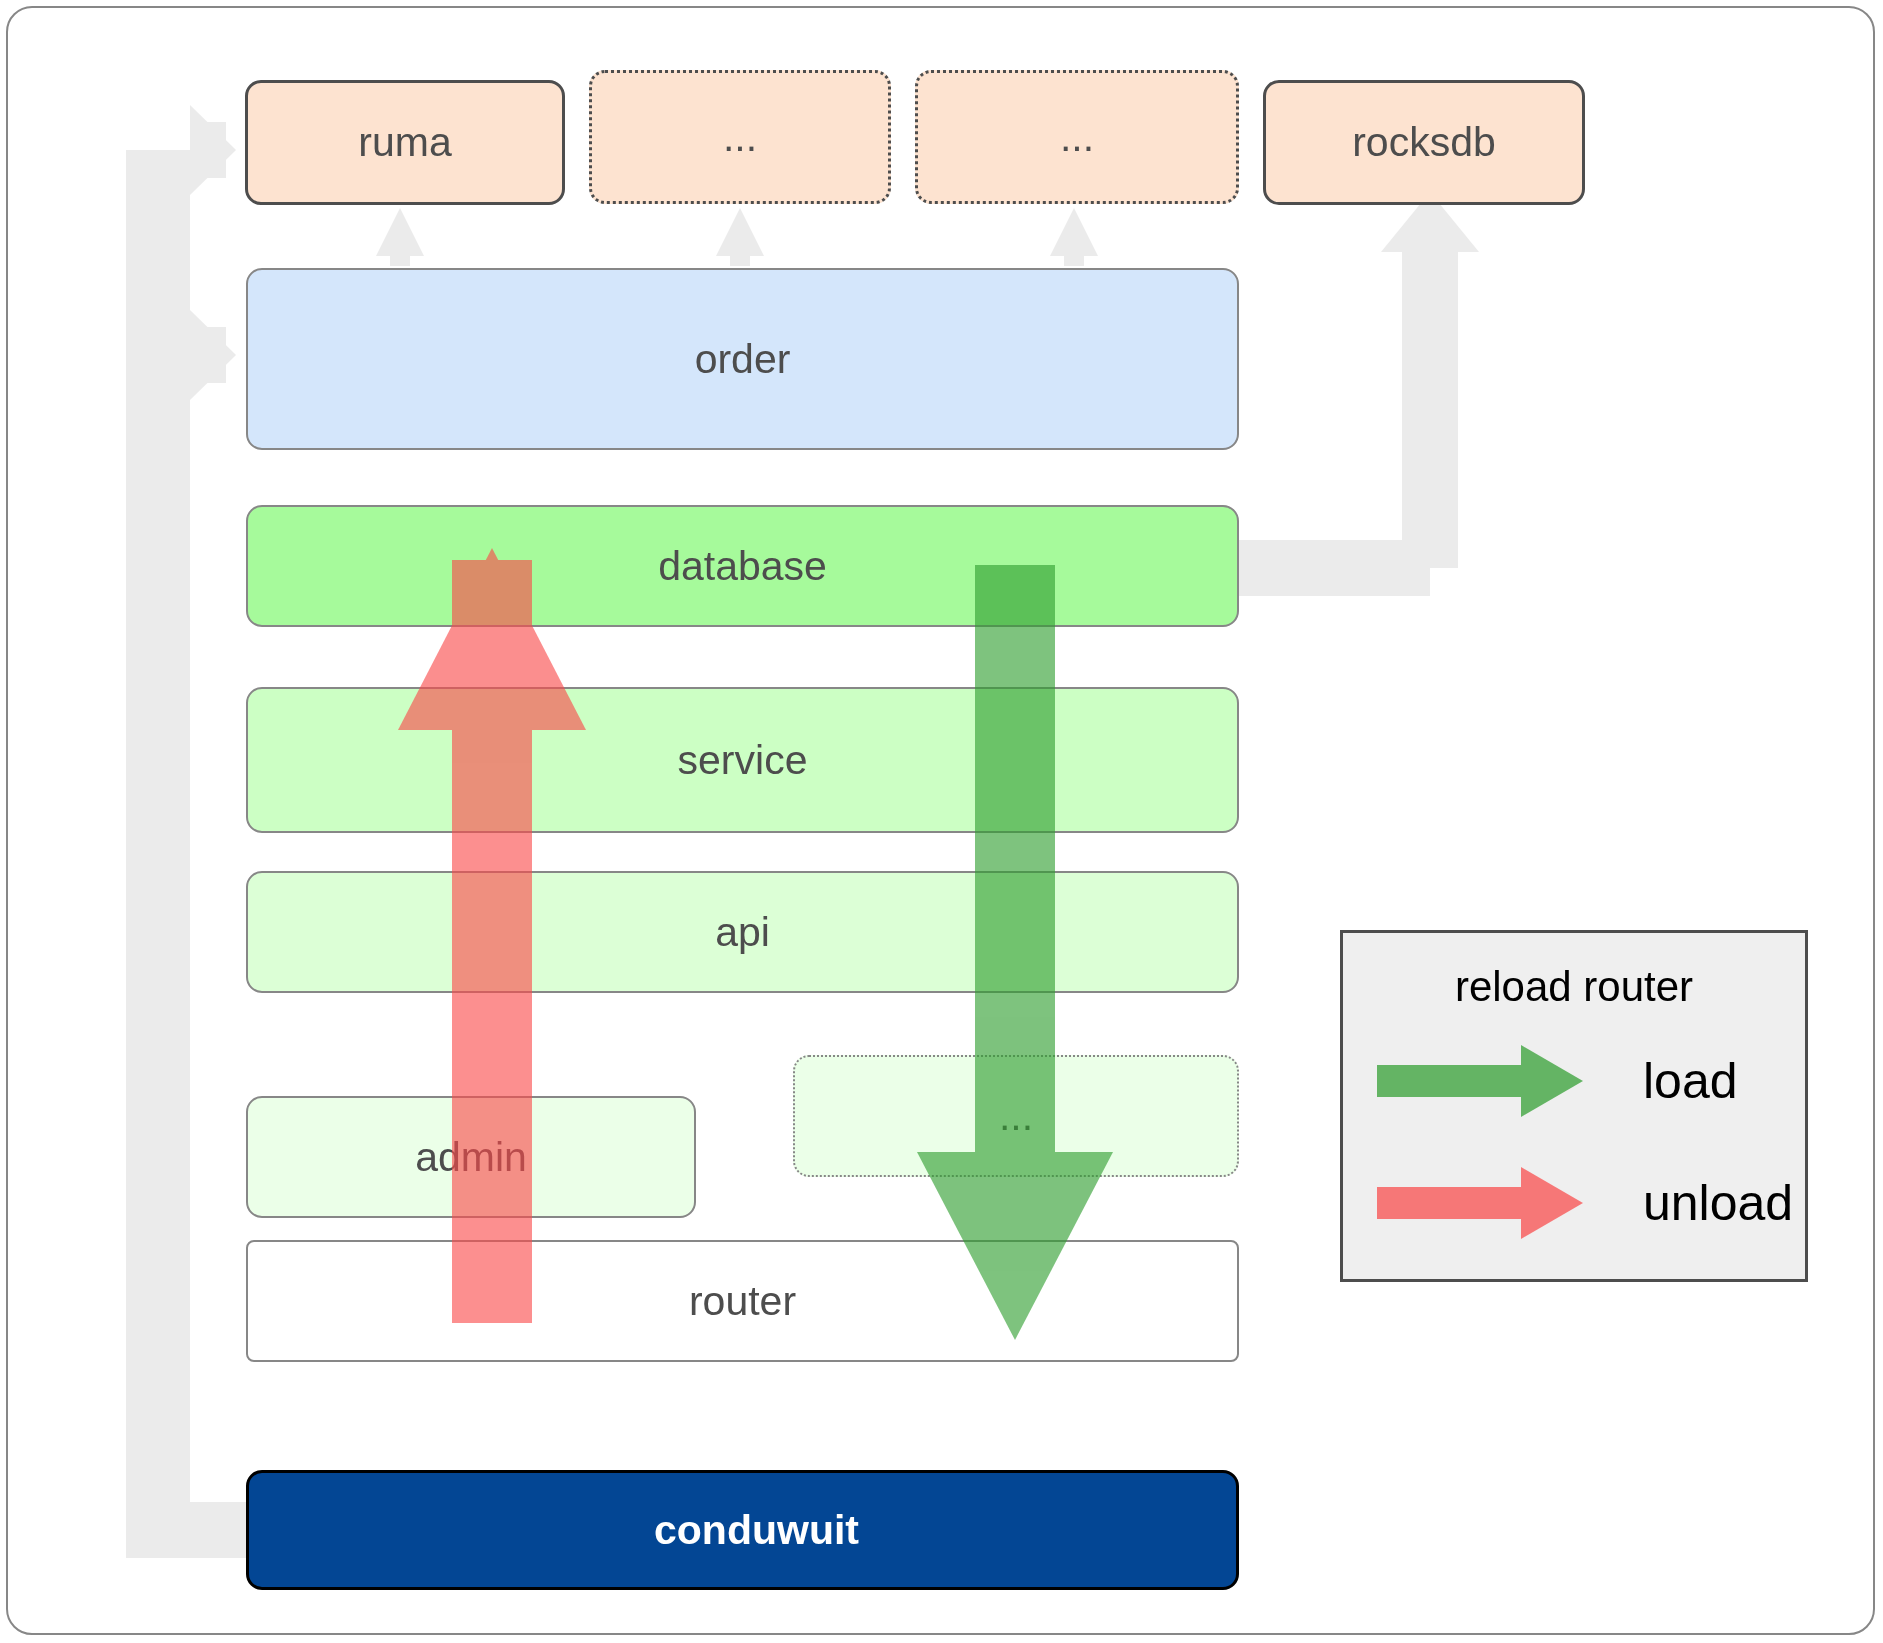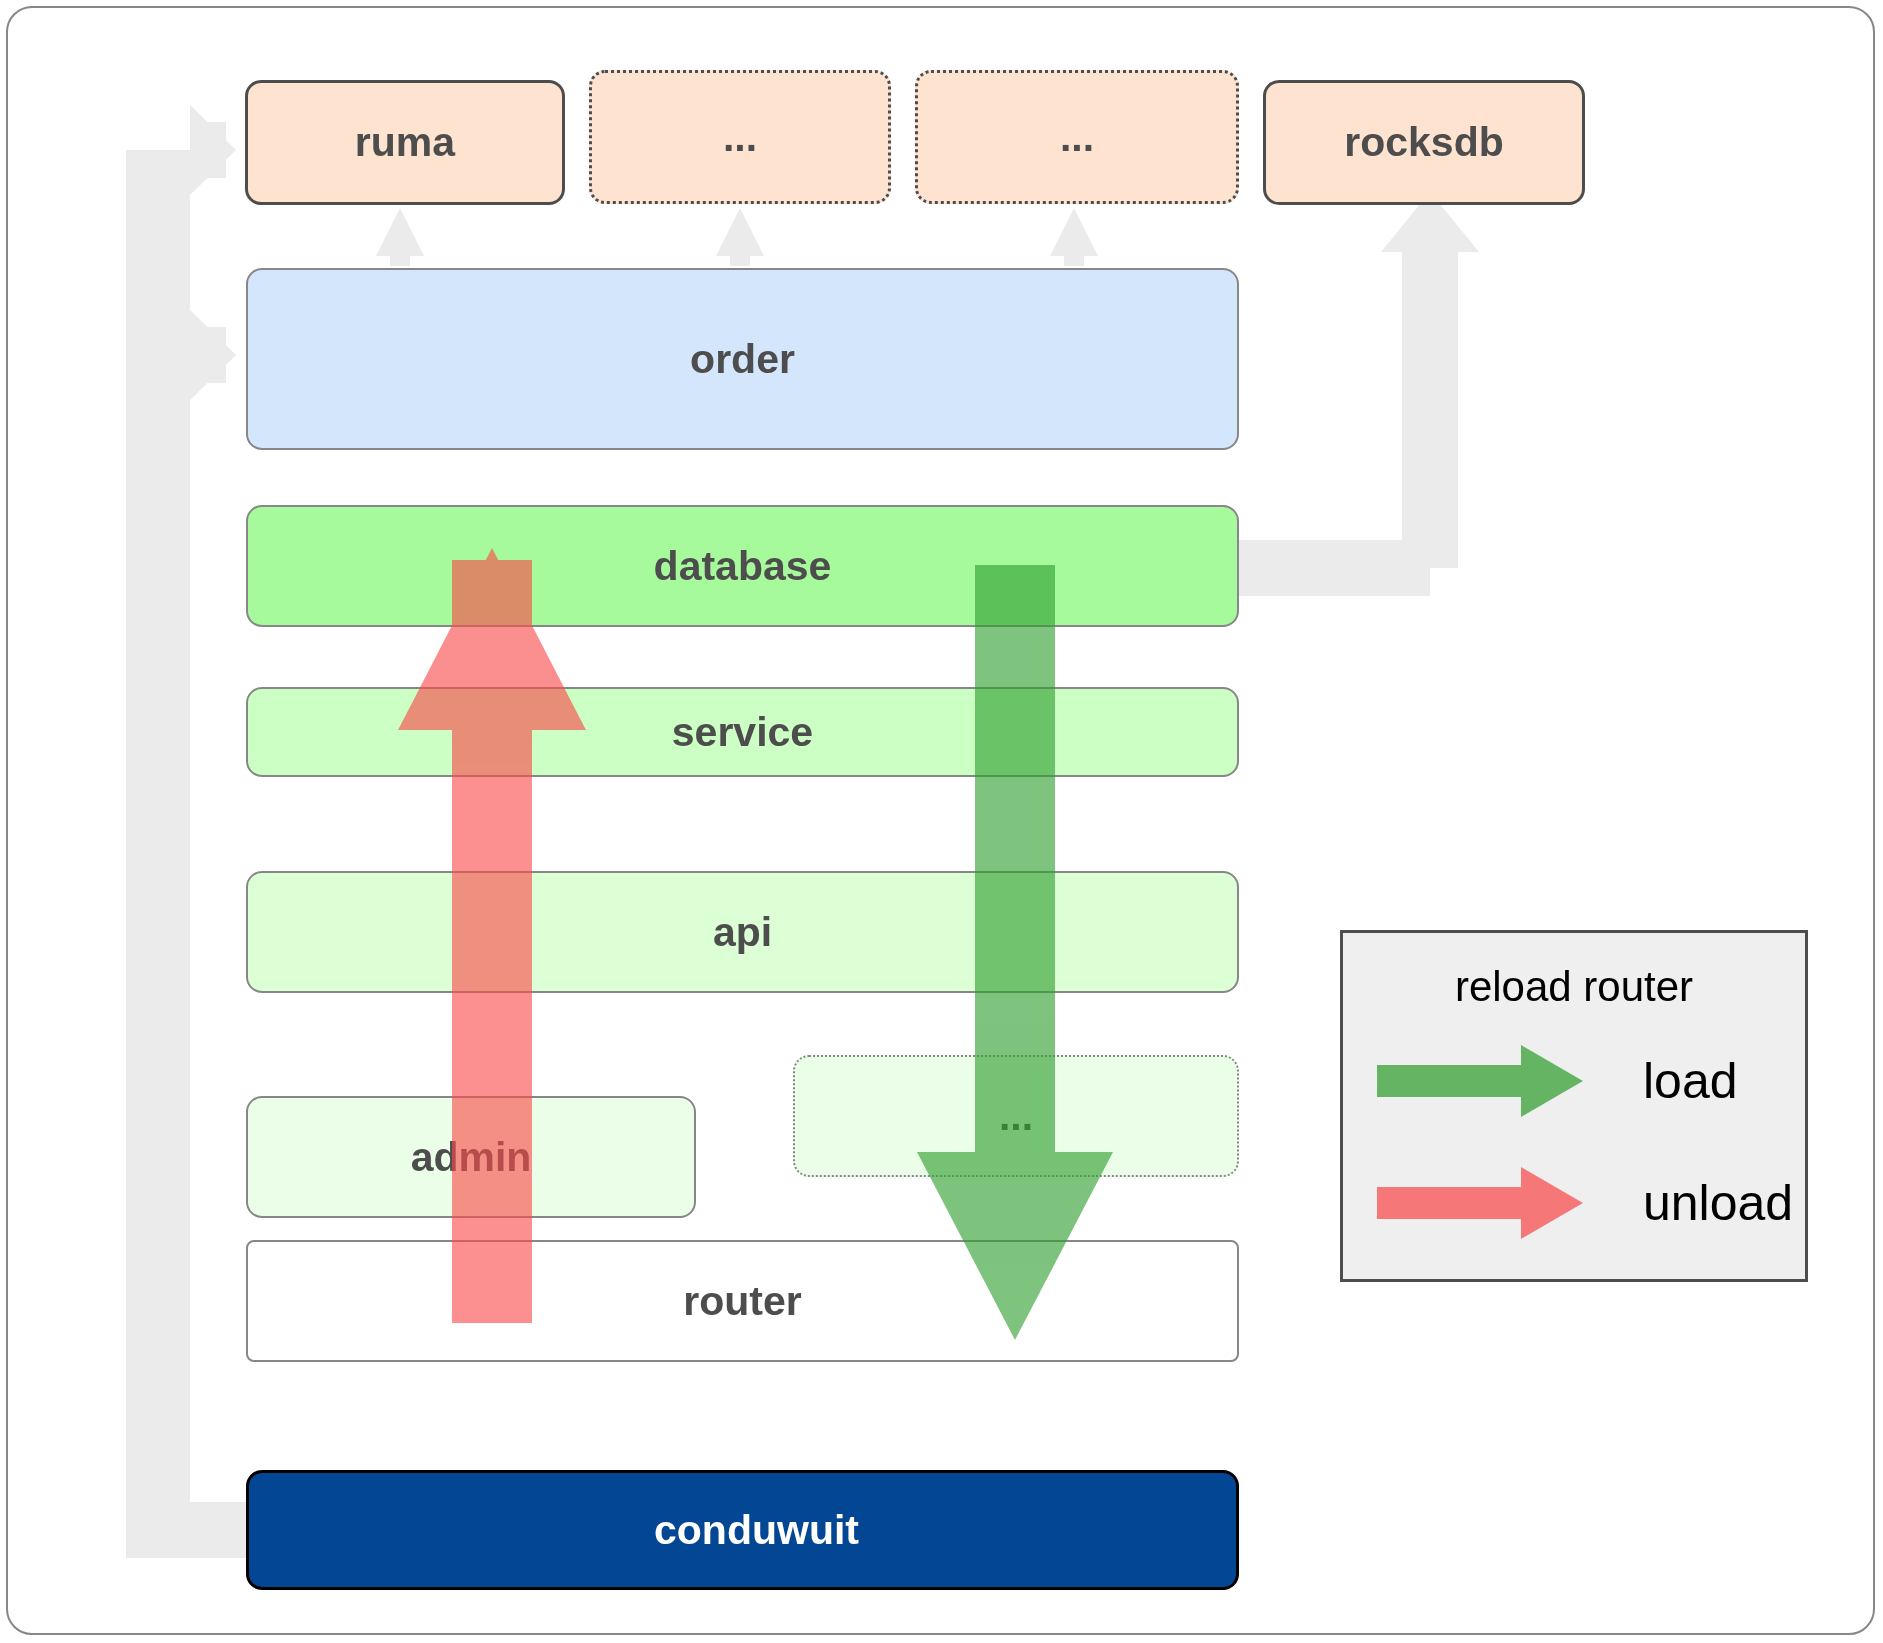--- a/index.html
+++ b/index.html
@@ -31,21 +31,20 @@
   .node {
     position: absolute;
     box-sizing: border-box;
     display: flex;
     align-items: center;
     justify-content: center;
     border-radius: 14px;
     font-size: 41px;
     color: #4d4d4d;
     z-index: 4;
-    font-weight: bold;
   }
 
   
   .dep {
     background: #fde3d0;
     border: 3px solid #4d4d4d;
     border-radius: 16px;
     font-size: 41px;
   }
   .dep.dotted { border-style: dotted; border-width: 3px; }
@@ -156,21 +155,21 @@
   </div>
 
   <div class="node core-box" style="left:246px; top:268px; width:993px; height:182px;">
     <span>order</span>
   </div>
 
   <div class="node layer" style="left:246px; top:505px; width:993px; height:122px; background:#a6fa9b;">
     <span>database</span>
   </div>
 
-  <div class="node layer" style="left:246px; top:687px; width:993px; height:90px; background:#ccffc4;align-items:center;">
+  <div class="node layer" style="left:246px; top:687px; width:993px; height:146px; background:#ccffc4;align-items:center;">
     <span>service</span>
   </div>
 
   <div class="node layer" style="left:246px; top:871px; width:993px; height:122px; background:#dcffd6;text-align:right;">
     <span>api</span>
   </div>
 
   <div class="node layer" style="left:246px; top:1096px; width:450px; height:122px; background:#ebffe8;">
     <span>admin</span>
   </div>

